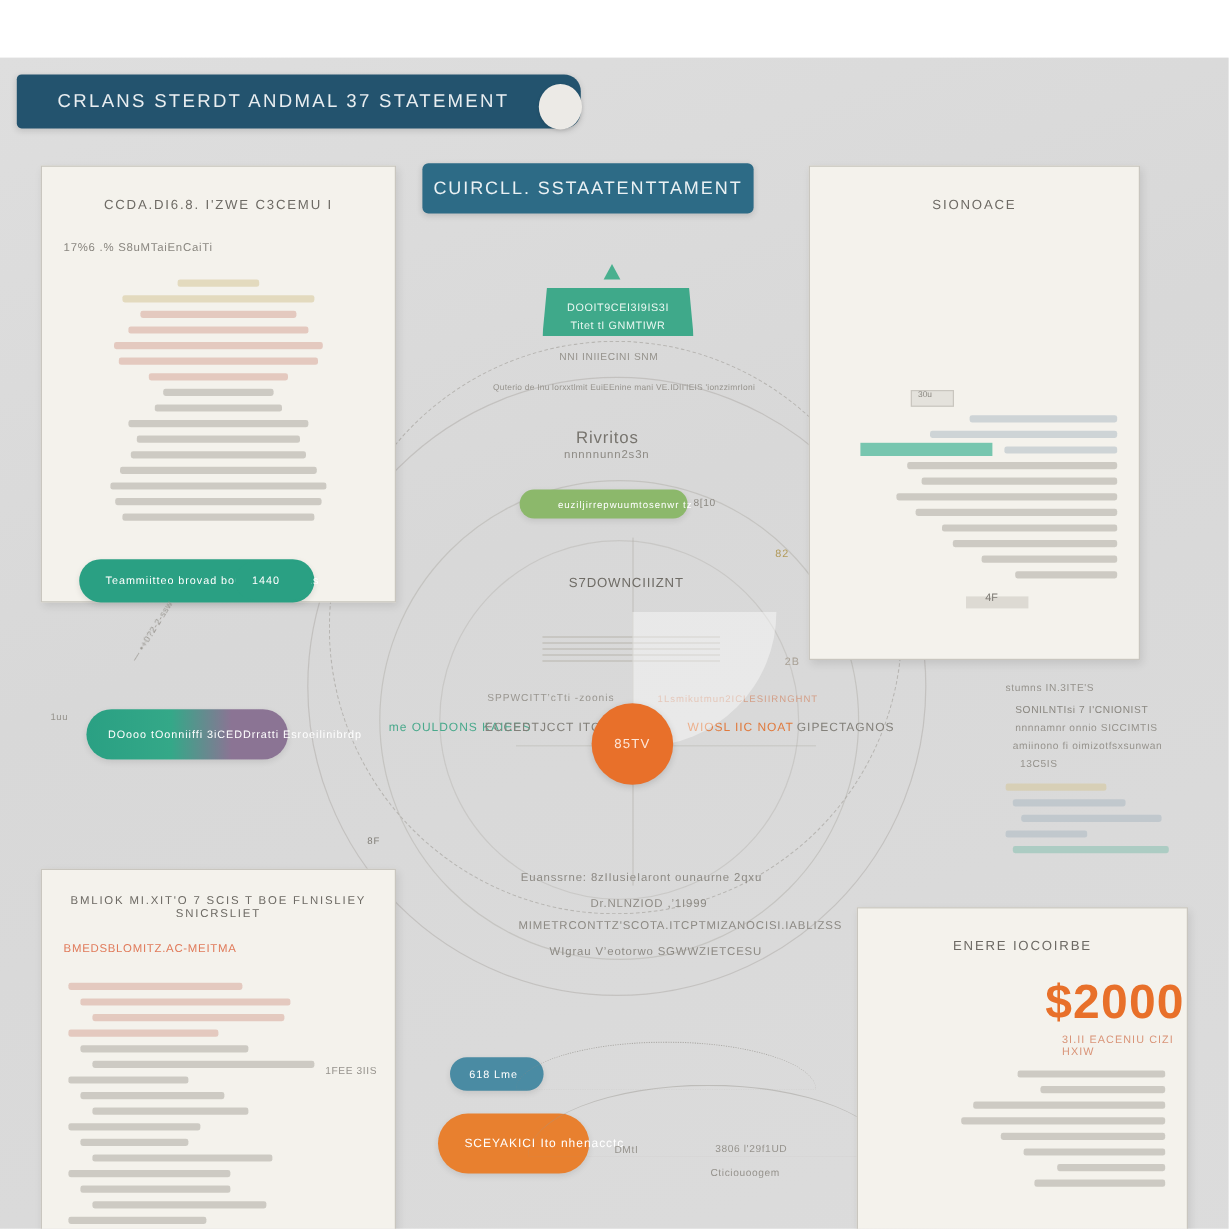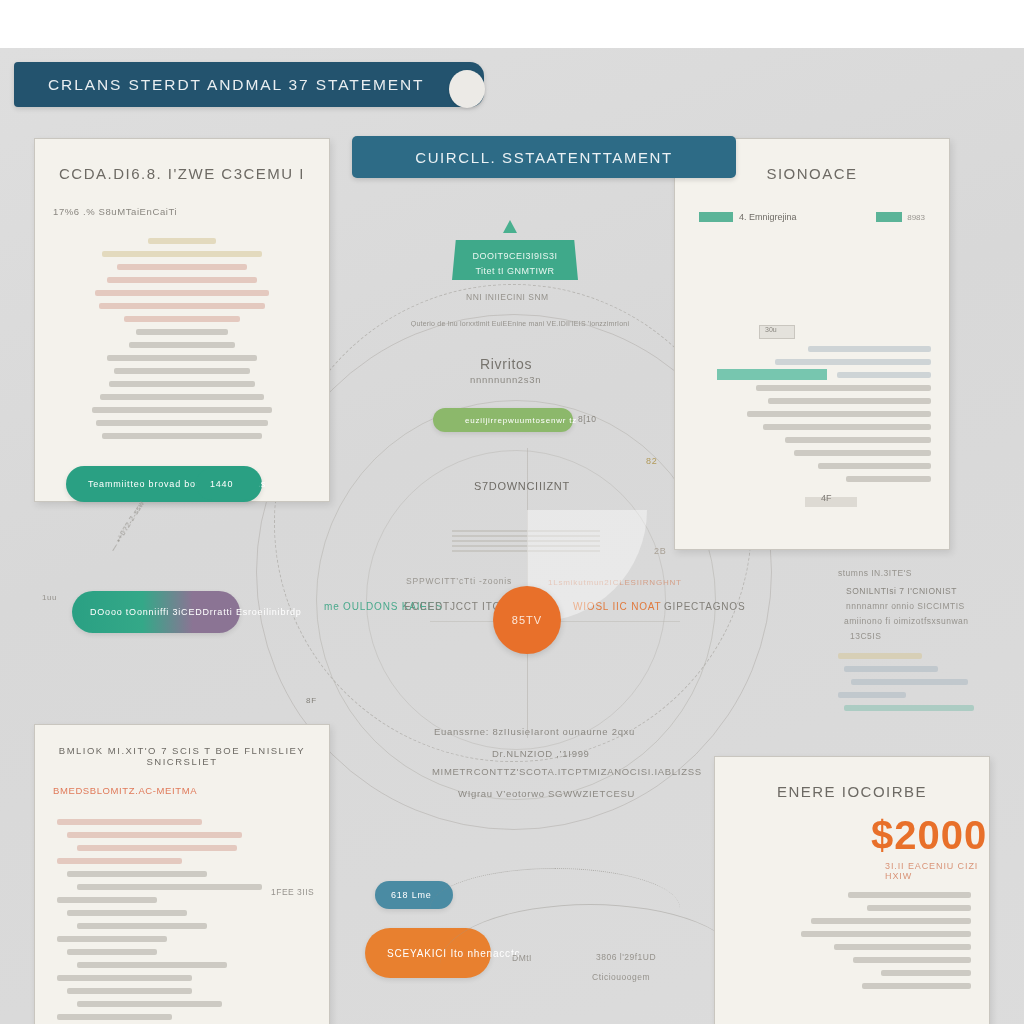--- a/index.html
+++ b/index.html
@@ -41,21 +41,21 @@
     border-radius: 50%;
     background: #eceae6;
     box-shadow: 0 1px 3px rgba(0,0,0,.12);
     z-index: 7;
   }
 
   
   .banner {
     position: absolute;
     left: 352px; top: 88px;
-    width: 384px; height: 42px;
+    width: 276px; height: 42px;
     background: #2d6b86;
     border-radius: 5px;
     display: flex; align-items: center; justify-content: center;
     box-shadow: 0 2px 5px rgba(0,0,0,.14);
     z-index: 5;
   }
   .banner-title {
     color: #eaf1f4;
     font-size: 15px;
     letter-spacing: 1.6px;
@@ -65,21 +65,21 @@
   
   .panel {
     position: absolute;
     background: #f4f2ec;
     border: 1px solid #c9c6bf;
     box-shadow: 2px 3px 7px rgba(0,0,0,.10);
     overflow: hidden;
   }
   .panel-title {
     text-align: center;
-    font-size: 15px;
+    font-size: 11px;
     letter-spacing: 1.5px;
     color: #6d6a64;
     margin-top: 26px;
     filter: blur(.35px);
   }
   .panel-subtitle {
     font-size: 9.5px;
     letter-spacing: .6px;
     margin: 24px 0 0 18px;
     color: #8a8780;
@@ -319,30 +319,20 @@
               background: linear-gradient(90deg,#2aa083 0%,#34a888 42%,#8b7494 72%,#8b7494 100%);
               font-size:9px; padding-left:18px;">
     <span>DOooo tOonniiffi  3iCEDDrratti Esroeilinibrdp</span>
   </div>
   <div class="float-text" style="left:108px; top:500px; transform:rotate(-58deg); transform-origin:left top; font-size:7.5px;">— •+0?2-2-ssw</div>
   <div class="float-text" style="left:42px; top:545px; font-size:8px;">1uu</div>
 
   <div class="panel" style="left:674px; top:90px; width:276px; height:412px;">
     <div class="panel-title">SIONOACE</div>
 
-    <div style="display:flex; justify-content:space-between; padding:30px 24px 0 24px;">
-      <div style="display:flex; align-items:center; gap:6px;">
-        <span style="display:inline-block; width:34px; height:10px; background:#3fa98a; opacity:.85;"></span>
-        <span style="font-size:9px; color:#6f6c66; filter:blur(.3px);">4. Emnigrejina</span>
-      </div>
-      <div style="display:flex; align-items:center; gap:5px;">
-        <span style="display:inline-block; width:26px; height:10px; background:#3fa98a; opacity:.85;"></span>
-        <span style="font-size:8px; color:#9a9791; filter:blur(.4px);">8983</span>
-      </div>
-    </div>
 
     <div style="position:absolute; left:84px; top:186px; width:36px; height:14px; background:#e4e2dc; border:1px solid #c9c6bf;"></div>
     <div style="position:absolute; left:90px; top:187px; font-size:7px; color:#8a8780; filter:blur(.3px);">30u</div>
 
     <div style="position:absolute; left:42px; top:230px; width:110px; height:11px; background:#4db79b; opacity:.75;"></div>
 
     <div style="position:absolute; left:20px; top:200px; width:236px;" id="tr-lines">
         <div class="tl b" style="width: 52%; margin-left: 48%;"></div>
         <div class="tl b" style="width: 66%; margin-left: 34%;"></div>
         <div class="tl b" style="width: 40%; margin-left: 60%;"></div>

